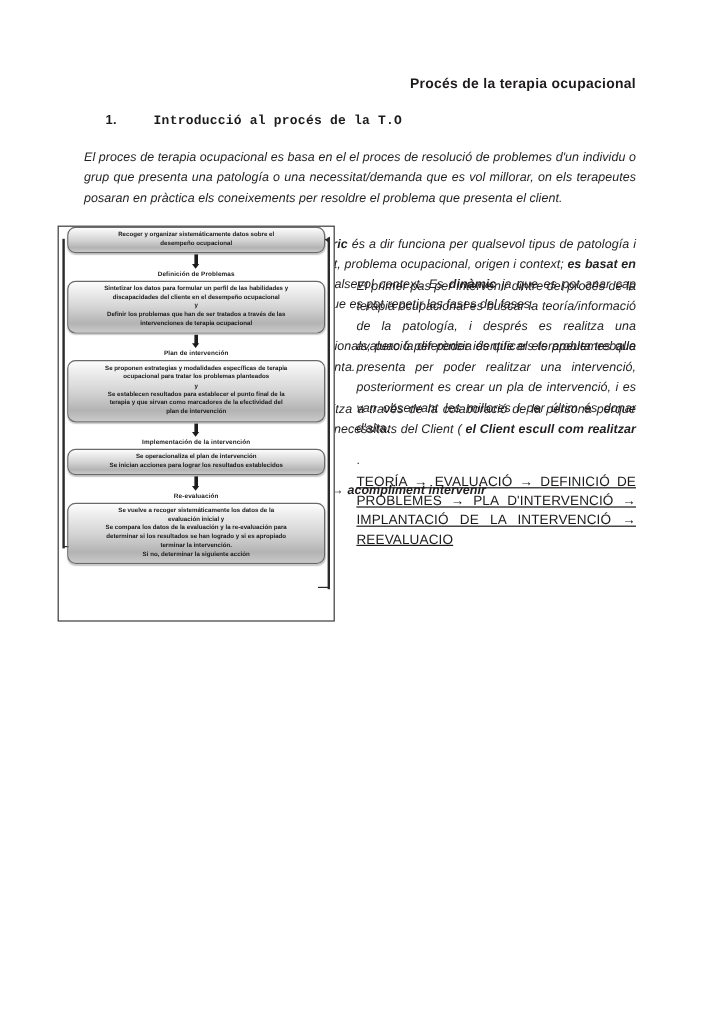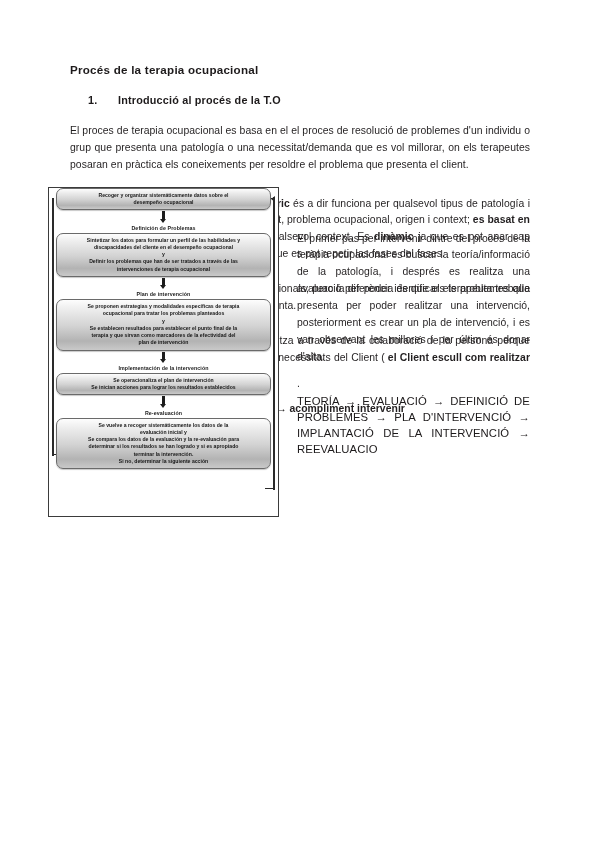--- a/index.html
+++ b/index.html
@@ -33,49 +33,52 @@
     width: 460px;
   }
 
   h1.doc-title {
     font-size: 11.6px;
     font-weight: bold;
     letter-spacing: 0.25px;
     margin: 0 0 16px 0;
     line-height: 1.3;
     color: #1d1a1b;
+    text-align: right;
   }
 
   .numbered-heading {
     font-size: 10.8px;
     font-weight: bold;
     letter-spacing: 0.2px;
     margin: 0 0 16px 0;
     padding-left: 18px;
     position: relative;
     line-height: 1.3;
     color: #1d1a1b;
   }
   .numbered-heading .num {
     position: absolute;
     left: 18px;
     top: 0;
   }
   .numbered-heading .htext {
     display: inline-block;
-    margin-left: 30px;
+    margin-left: 40px;
+    font-family: Liberation Mono, monospace;
   }
 
   p.body-text {
     font-size: 10.4px;
     line-height: 1.62;
     margin: 0 0 13px 0;
     text-align: justify;
     letter-spacing: 0.05px;
     color: #221f20;
+    font-style: italic;
   }
   p.body-text.last-left { text-align: left; }
 
   b, strong { font-weight: bold; }
 
   
   .band {
     position: relative;
     width: 460px;
     margin-top: 3px;
@@ -229,20 +232,21 @@
     margin: 0 0 2px 0;
     color: #221f20;
   }
   .seq {
     font-size: 11.3px;
     line-height: 1.42;
     margin: 0;
     text-align: justify;
     letter-spacing: 0.1px;
     color: #1d1a1b;
+    text-decoration: underline;
   }
 
   .after-band { margin-top: 0; }
 </style>
 </head>
 <body>
 
 <div class="page">
   <div class="content">
 

